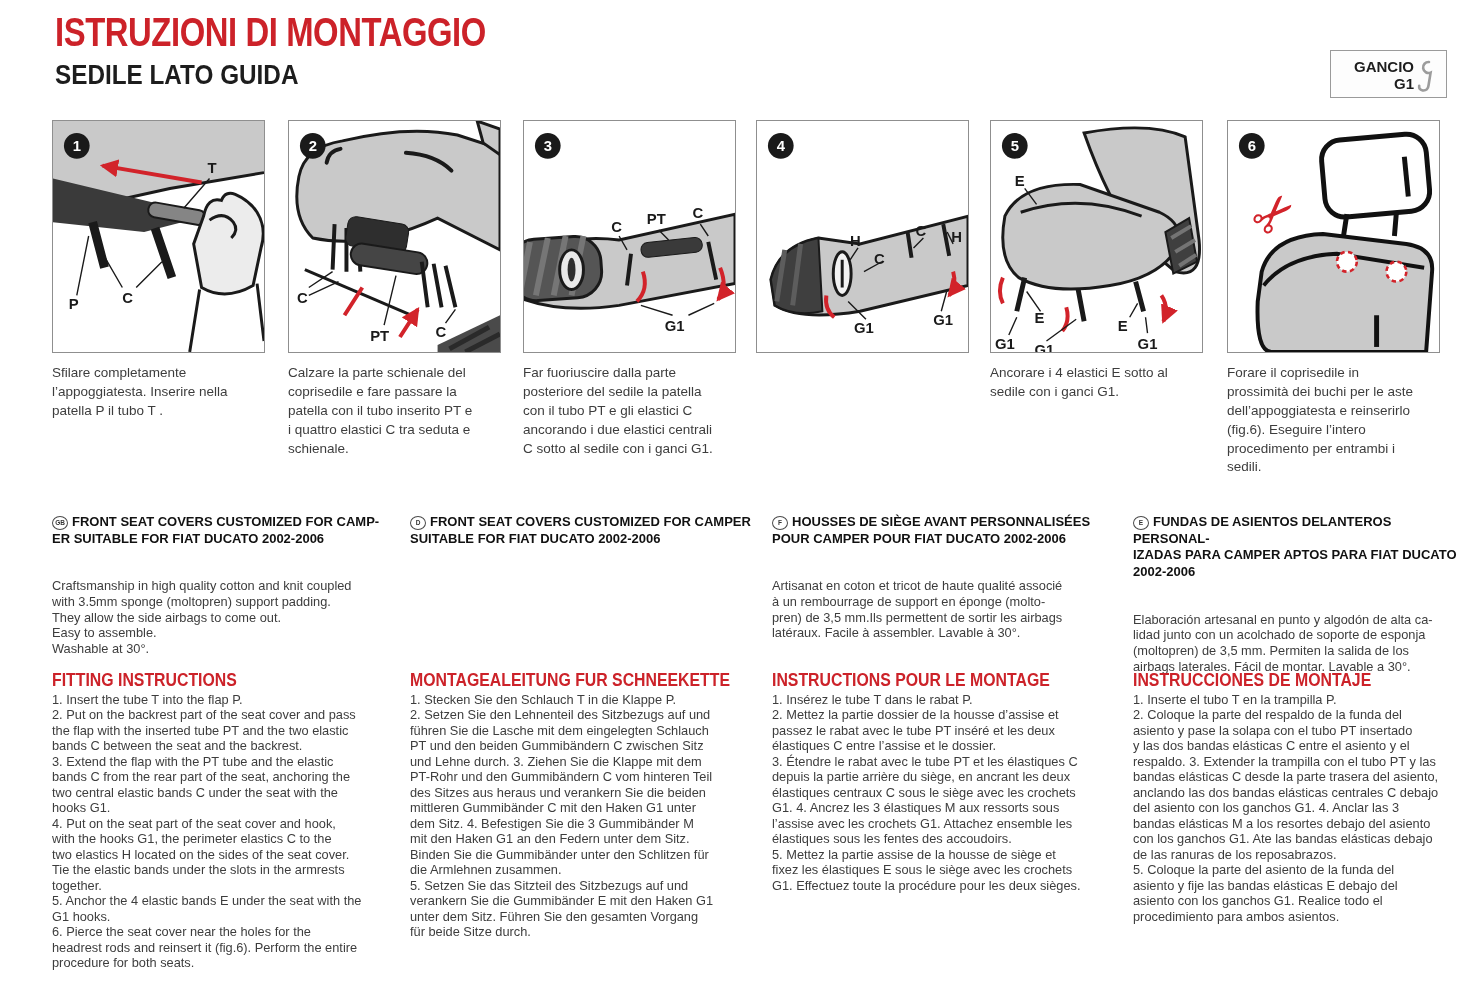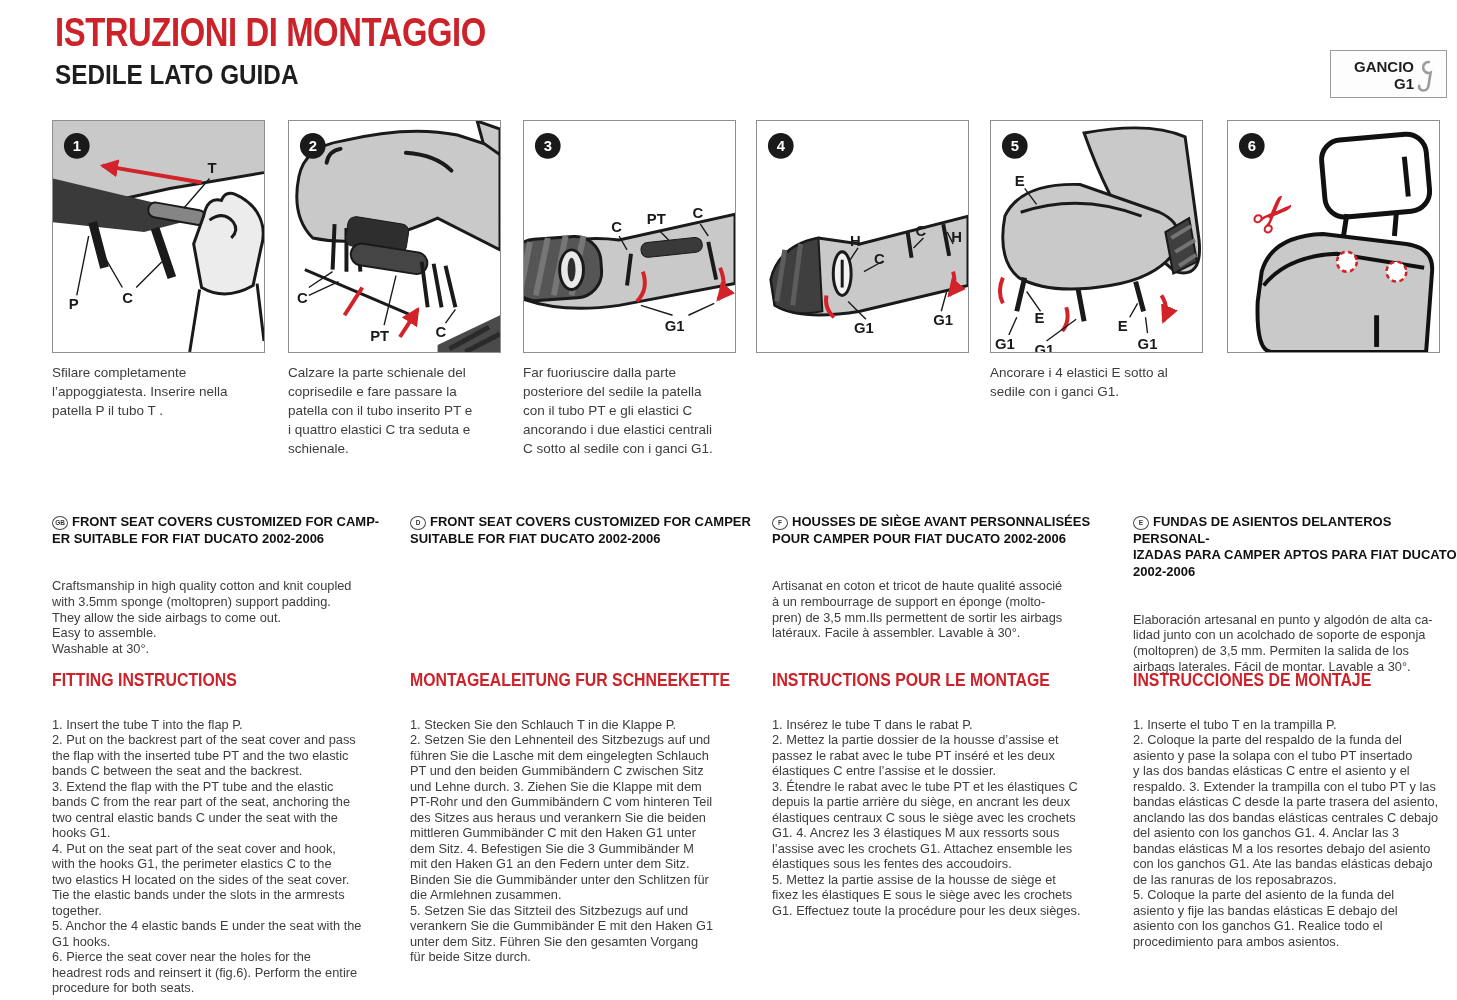--- a/index.html
+++ b/index.html
@@ -24,21 +24,21 @@
   .desc{position:absolute;top:514px;}
   .desc-head{font-weight:bold;font-size:13px;line-height:1.28;color:#111;}
   .desc-head .ht{white-space:pre-line;}
   .lang-icon{display:inline-block;min-width:12px;height:12px;padding:0 1px;border:1.3px solid #4a4a4a;
        border-radius:50%;font-size:6.5px;line-height:12px;text-align:center;color:#333;
        font-weight:bold;vertical-align:1px;margin-right:4px;letter-spacing:0;}
   .desc-body{margin-top:31px;font-size:12.8px;line-height:1.23;color:#3d3d3d;white-space:pre-line;}
   .instr{position:absolute;top:671px;}
   .instr-head{font-weight:bold;font-size:18px;line-height:1;color:#cc2229;
        transform:scaleX(.88);transform-origin:left;white-space:nowrap;letter-spacing:0;}
-  .instr-body{margin-top:28px;font-size:12.8px;line-height:1.21;color:#3d3d3d;white-space:pre-line;}
+  .instr-body{margin-top:3px;font-size:12.8px;line-height:1.21;color:#3d3d3d;white-space:pre-line;}
 </style>
 </head>
 <body>
 
 <div class="page">
 
   <svg width="0" height="0" style="position:absolute" aria-hidden="true">
     <defs>
       <marker id="ra" viewBox="0 0 10 10" refX="8.5" refY="5" markerWidth="4.6" markerHeight="4.6" orient="auto-start-reverse">
         <path d="M0,0 L10,5 L0,10 z" fill="#d2232a"></path>
@@ -199,20 +199,26 @@
   <div class="cap" style="left:52px">Sfilare completamente
 l’appoggiatesta. Inserire nella
 patella P il tubo T .</div>
   <div class="cap" style="left:523px">Far fuoriuscire dalla parte
 posteriore del sedile la patella
 con il tubo PT e gli elastici C
 ancorando i due elastici centrali
 C sotto al sedile con i ganci G1.</div>
   <div class="cap" style="left:990px">Ancorare i 4 elastici E sotto al
 sedile con i ganci G1.</div>
+  <div class="cap" style="left:1227px">Forare il coprisedile in
+prossimità dei buchi per le aste
+dell’appoggiatesta e reinserirlo
+(fig.6). Eseguire l’intero
+procedimento per entrambi i
+sedili.</div>
 
   <div class="desc" style="left:52px;width:345px">
     <div class="desc-head">
       <span class="lang-icon">GB</span><span class="ht">FRONT SEAT COVERS CUSTOMIZED FOR CAMP-
 ER SUITABLE FOR FIAT DUCATO 2002-2006</span>
     </div>
     <div class="desc-body">Craftsmanship in high quality cotton and knit coupled
 with 3.5mm sponge (moltopren) support padding.
 They allow the side airbags to come out.
 Easy to assemble.

